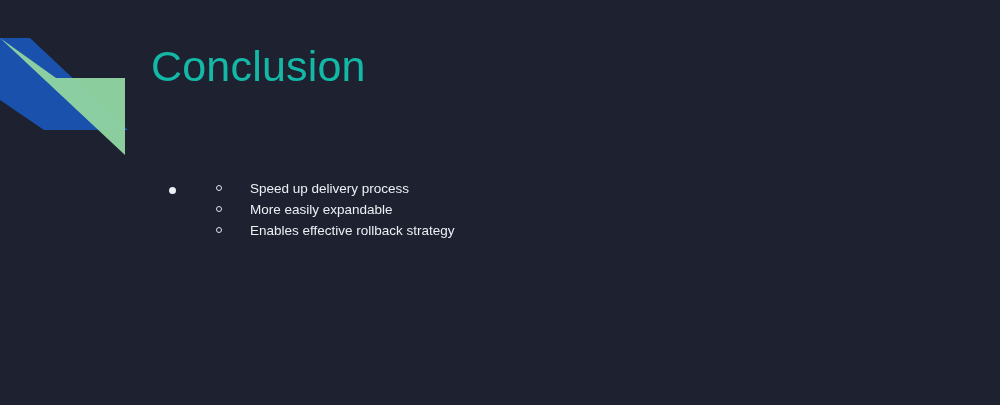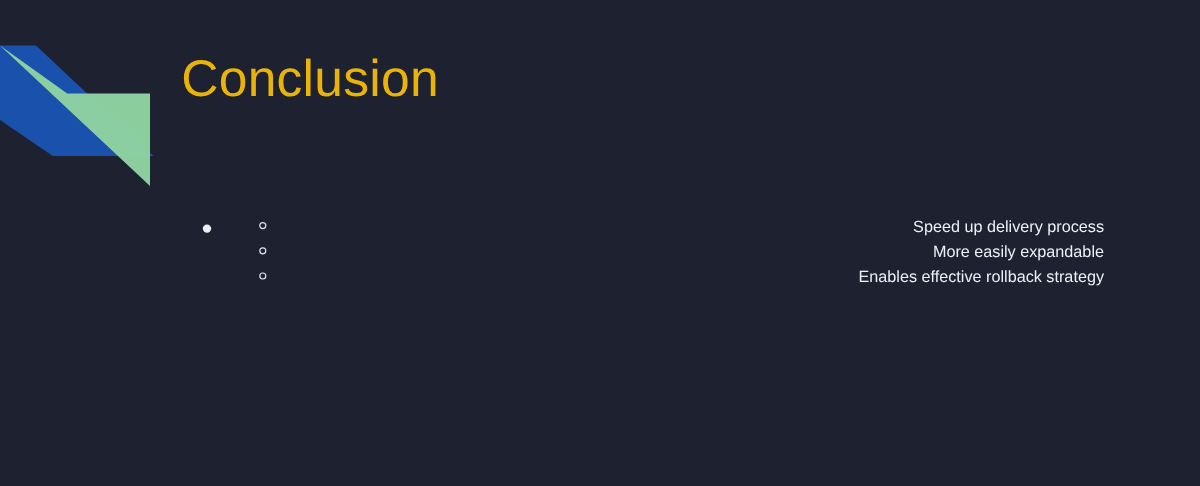--- a/index.html
+++ b/index.html
@@ -33,21 +33,21 @@
   }
 
   
   #slide-title {
     position: absolute;
     left: 151px;
     top: 42px;
     font-size: 43px;
     font-weight: 300;
     letter-spacing: 0.2px;
-    color: #eab308;
+    color: #14b8a6;
     line-height: 1.15;
     white-space: nowrap;
   }
 
   
   #slide-body {
     position: absolute;
     left: 160px;
     top: 178px;
     width: 760px;
@@ -101,21 +101,20 @@
     border-radius: 50%;
     border: 1.4px solid #dfe3ea;
     box-sizing: border-box;
     background: transparent;
   }
 
   .sub-wrap {
     margin-top: 3px;
     margin-bottom: 4px;
     margin-left: 5px;
-    text-align: right;
   }
 </style>
 </head>
 <body>
 
 <div id="slide">
 
   <svg id="logo-mark" viewBox="0 0 150 170" aria-hidden="true">
     <polygon points="0,38 0,100 44,130 128,130 30,38" fill="#1a51ad"></polygon>
     <polygon points="56,78 125,78 125,155 0,38" fill="#8fd3a1" opacity="0.97"></polygon>

